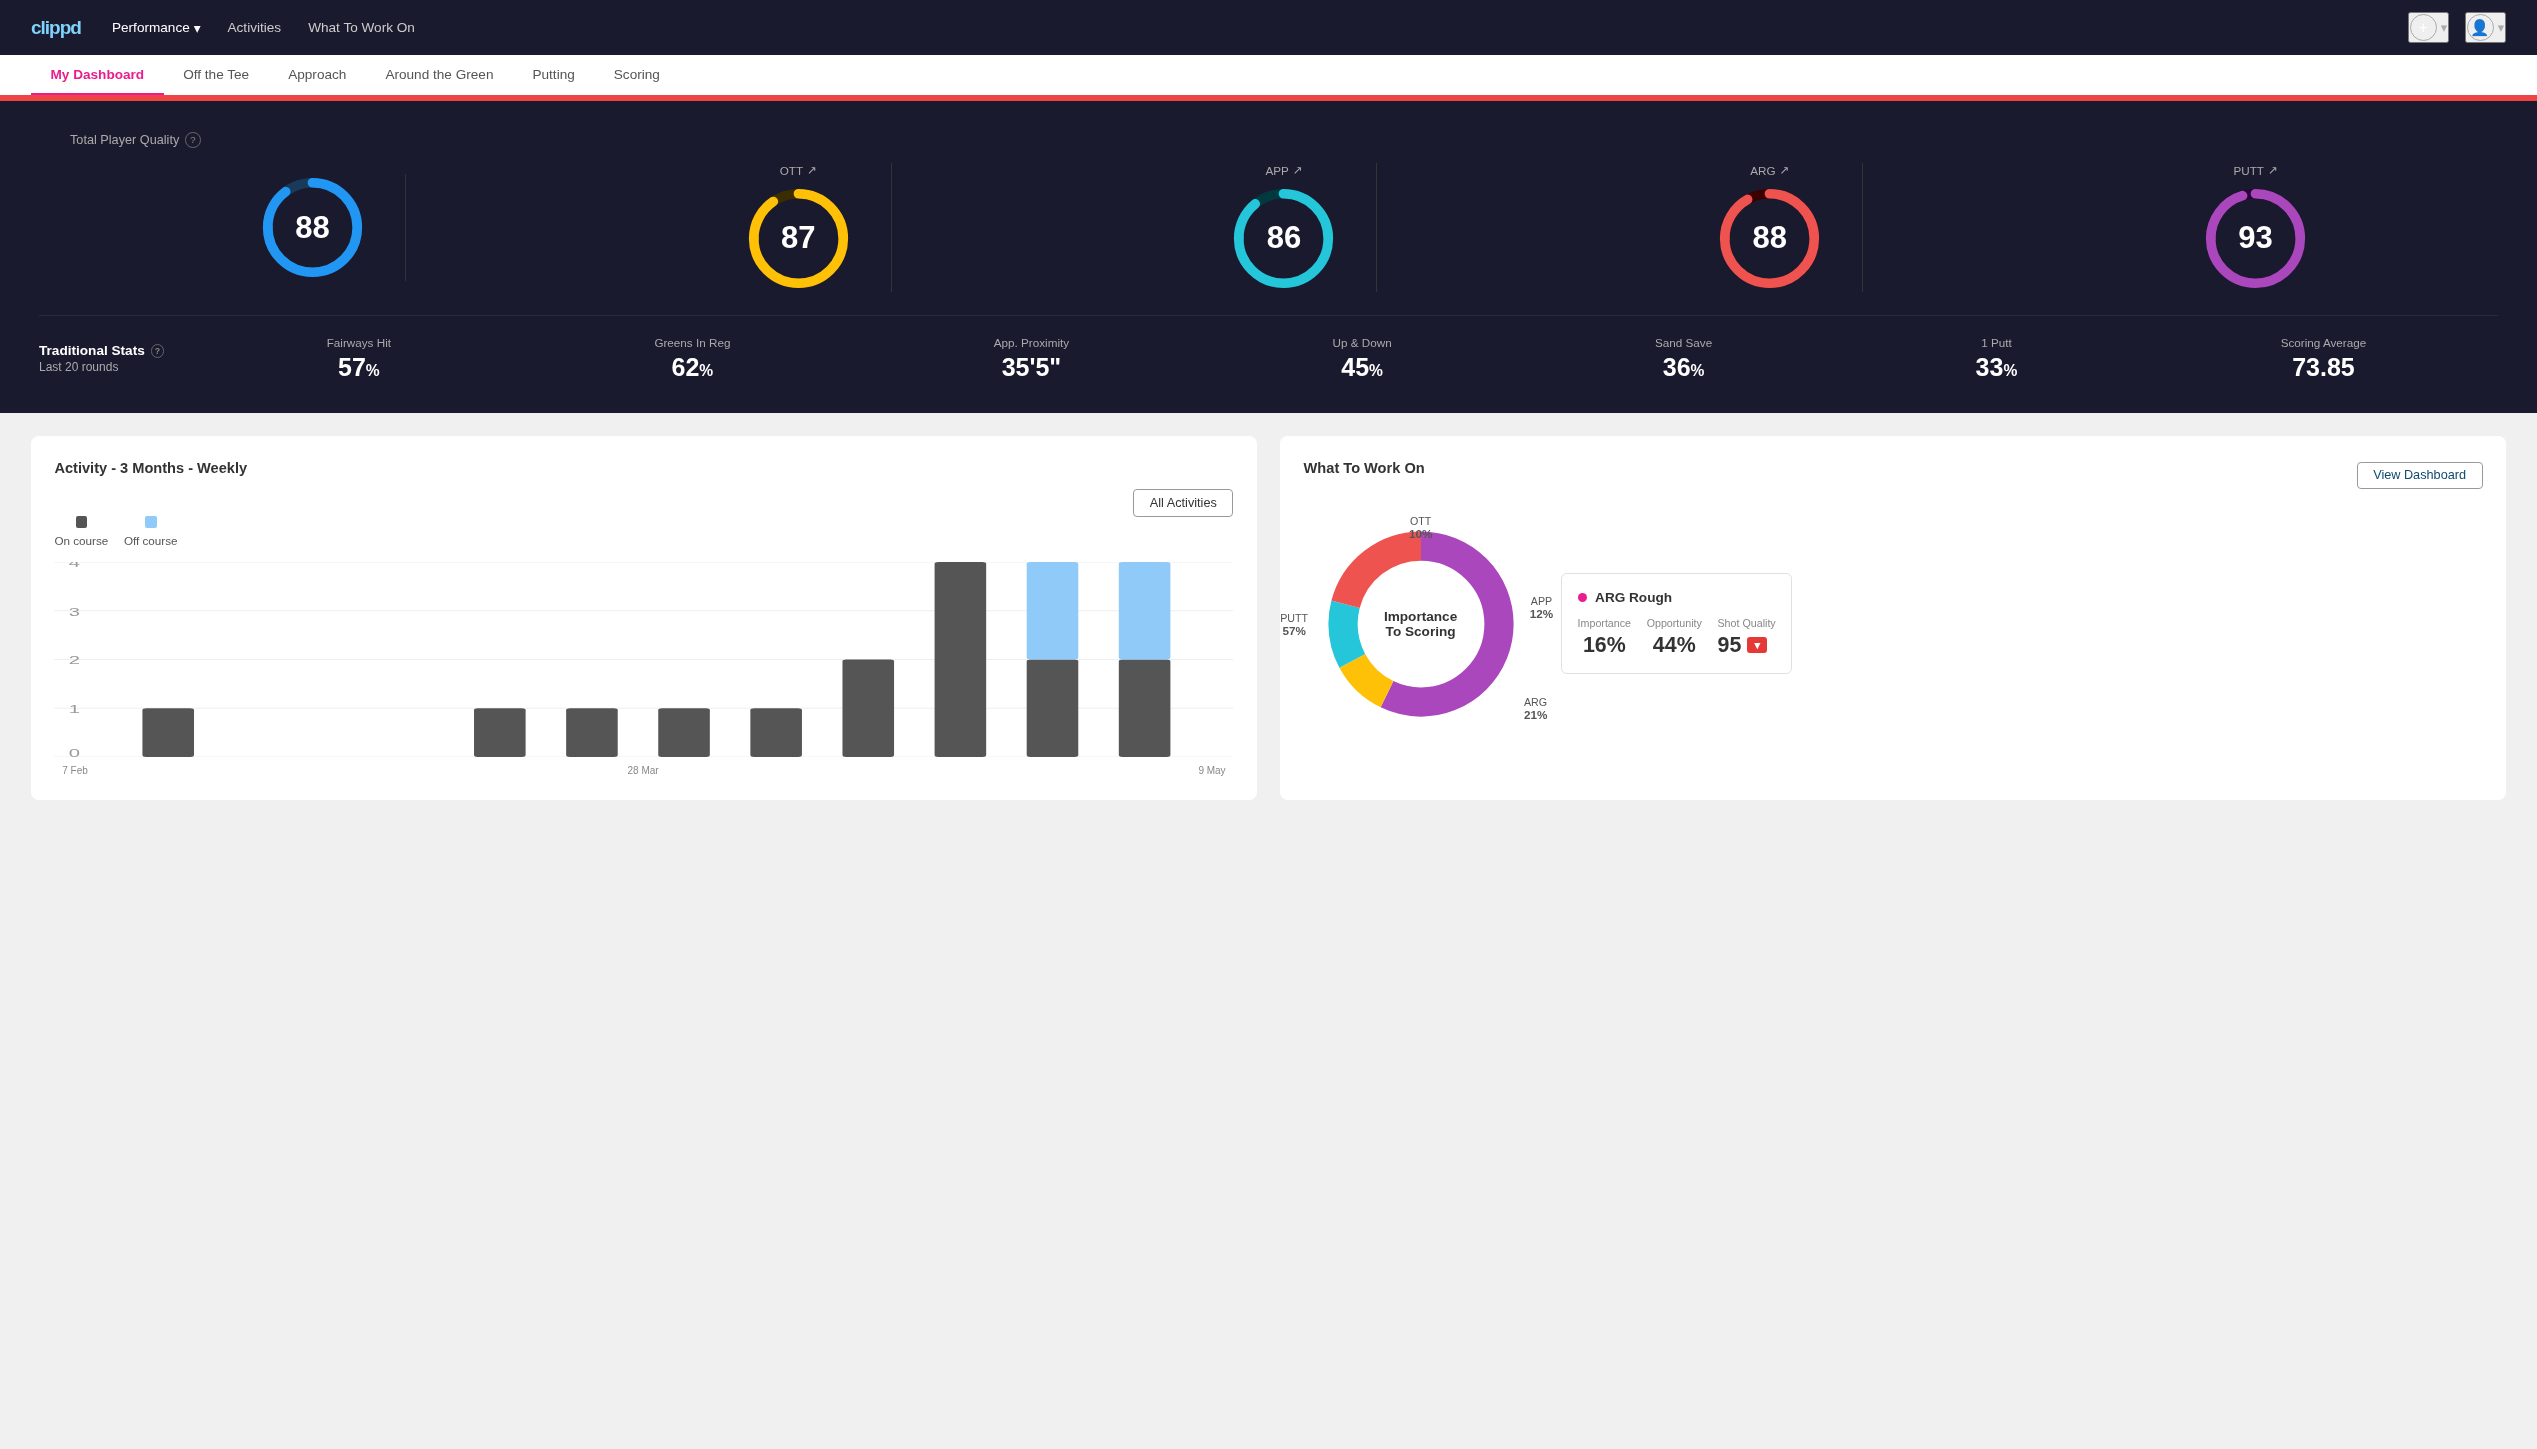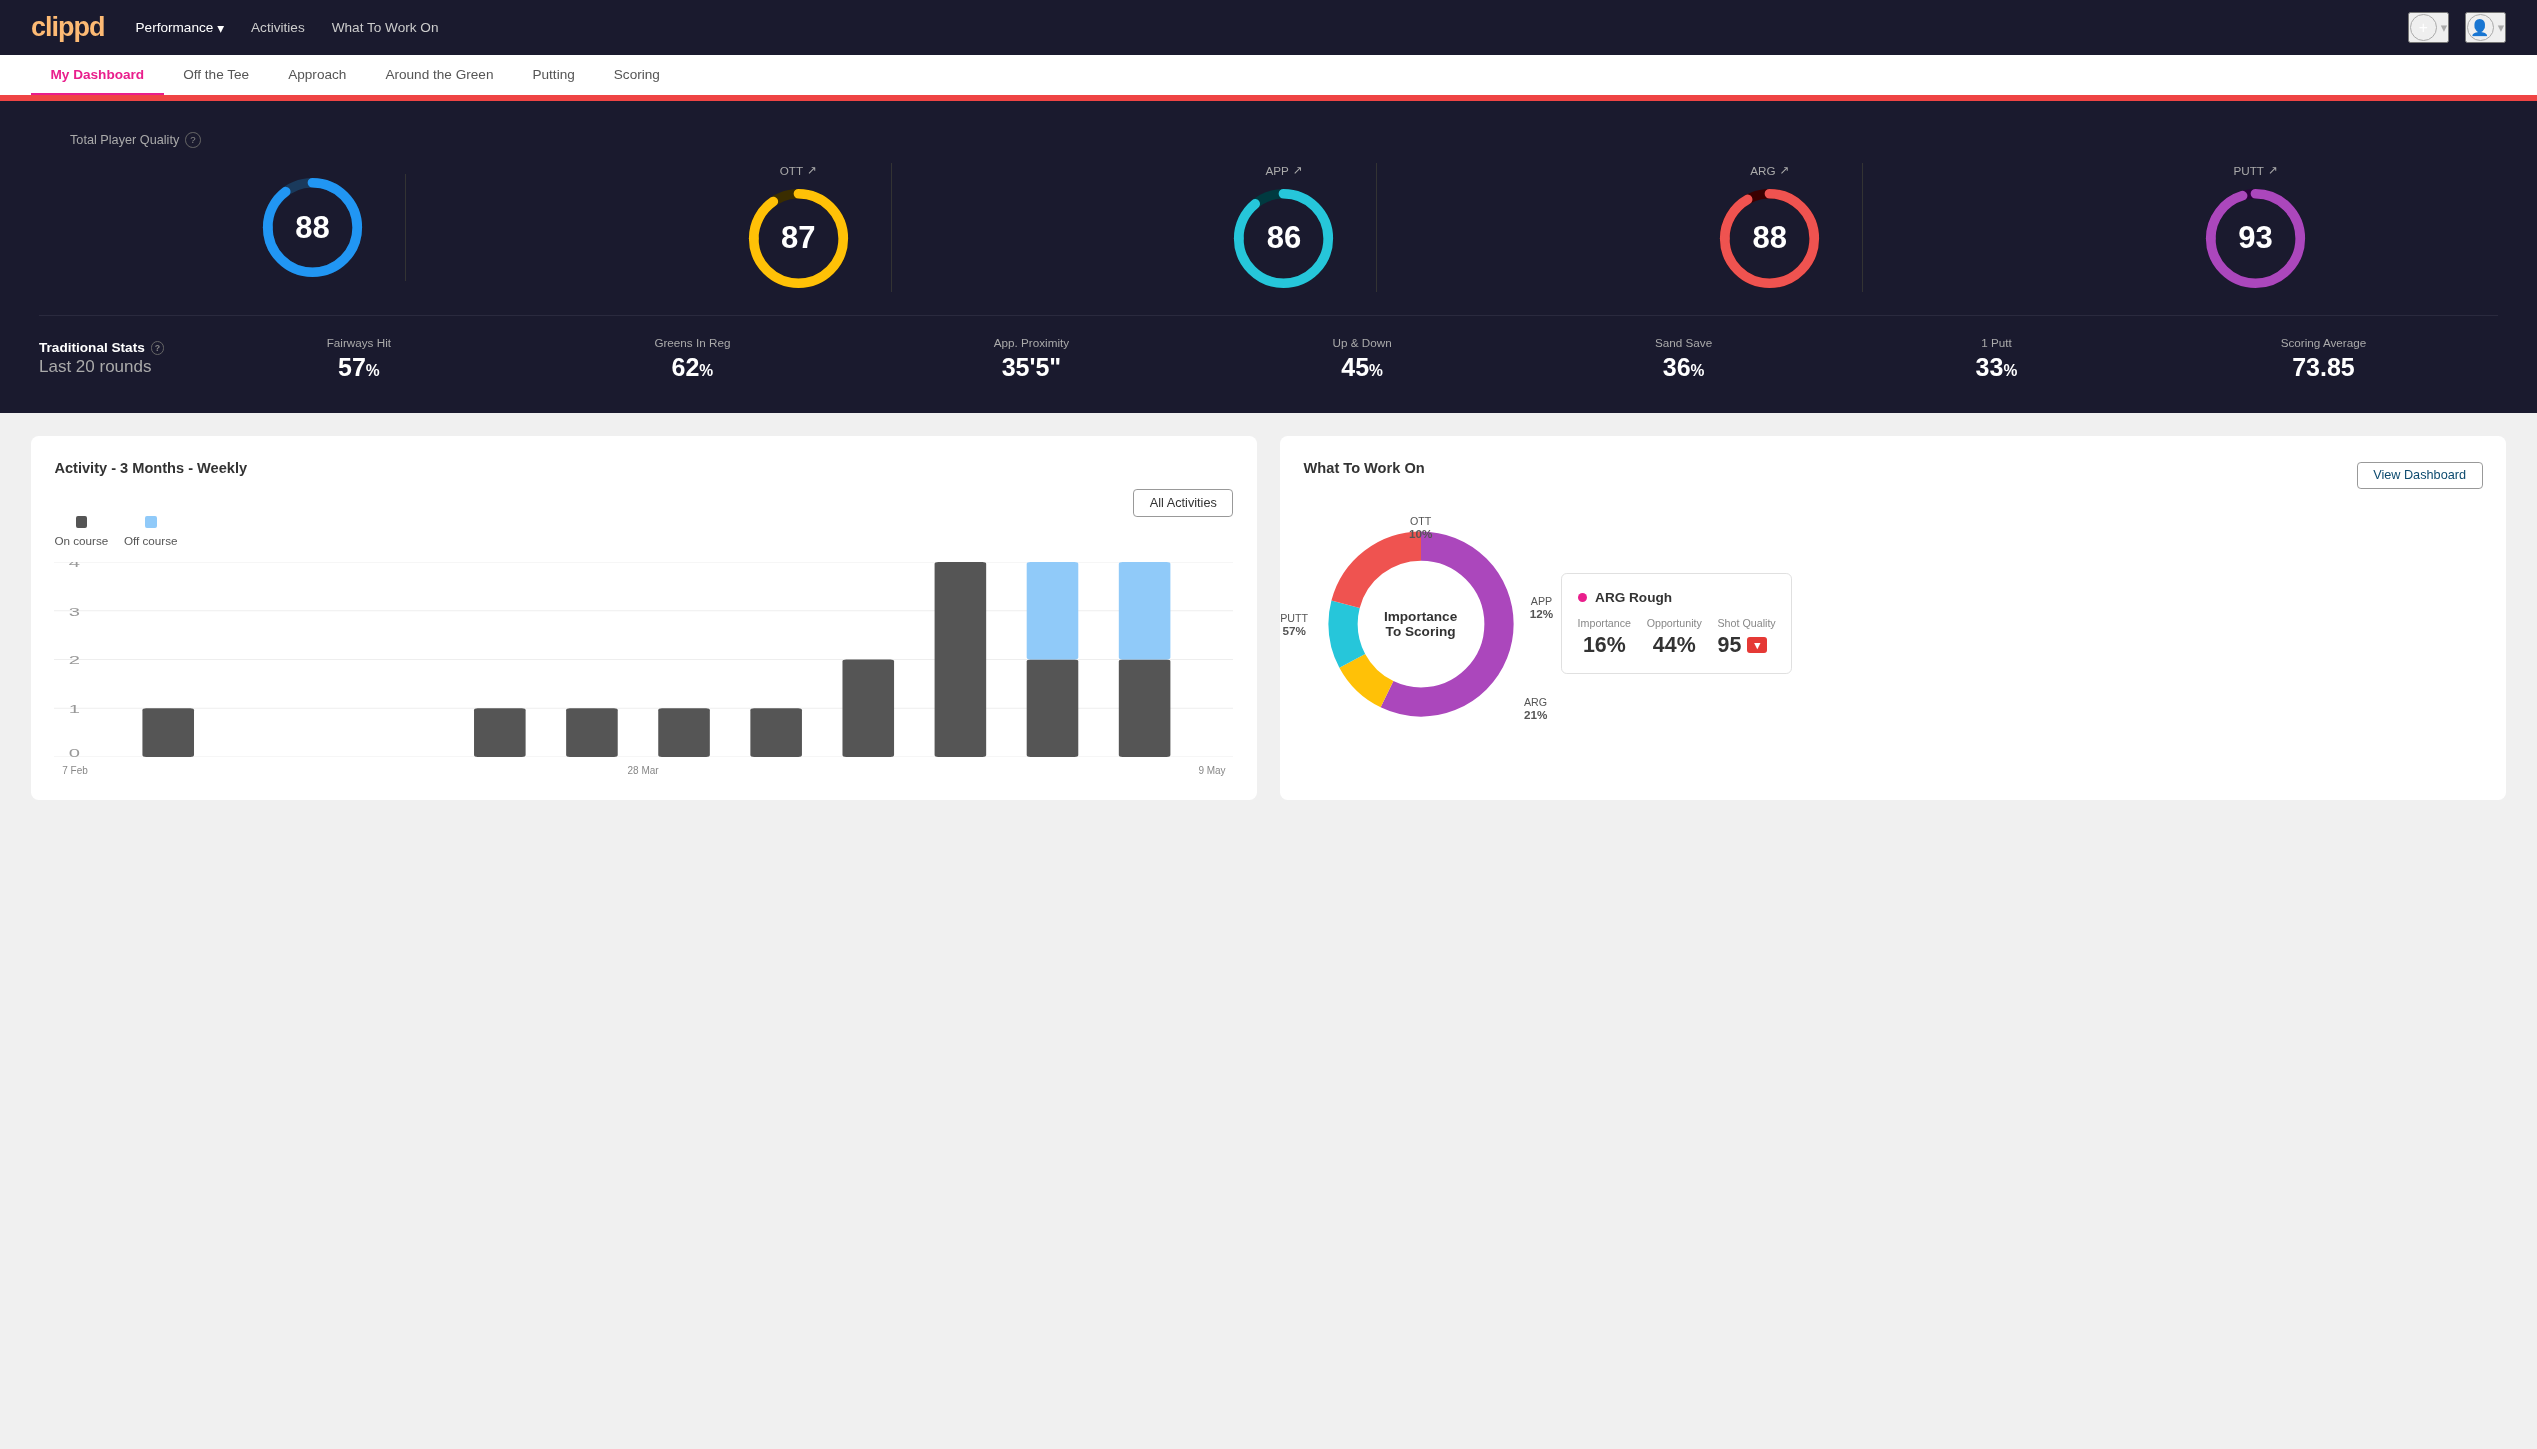--- a/index.html
+++ b/index.html
@@ -7,21 +7,21 @@
 
     
     .top-nav {
       background: #1a1a2e;
       display: flex;
       align-items: center;
       padding: 0 31px;
       height: 55px;
       gap: 31px;
     }
-    .logo { color: #fdba74; font-weight: 900; font-size: 27px; letter-spacing: -1px; flex-shrink: 0; }
+    .logo { color: #7dd3fc; font-weight: 900; font-size: 19px; letter-spacing: -1px; flex-shrink: 0; }
     .nav-links { display: flex; gap: 27px; align-items: center; flex: 1; }
     .nav-link { color: #ccc; font-size: 13.6px; cursor: pointer; text-decoration: none; display: flex; align-items: center; gap: 3.9px; }
     .nav-link.active { color: #fff; }
     .nav-right { display: flex; align-items: center; gap: 15.6px; margin-left: auto; }
     .nav-icon-btn { color: #fff; font-size: 19.5px; cursor: pointer; display: flex; align-items: center; gap: 3.9px; }
 
     
     .tab-bar {
       background: #fff;
       display: flex;
@@ -60,21 +60,21 @@
 
     
     .circle-wrap { position: relative; width: 107px; height: 107px; }
     .circle-wrap svg { transform: rotate(-90deg); }
     .circle-center { position: absolute; top: 50%; left: 50%; transform: translate(-50%, -50%); font-size: 31px; font-weight: 700; color: #fff; }
 
     
     .trad-stats { border-top: 1px solid #2a2a3e; padding-top: 19.5px; display: flex; align-items: center; gap: 0; }
     .trad-label { min-width: 156px; }
     .trad-label-title { font-size: 13.6px; font-weight: 600; color: #fff; display: flex; align-items: center; gap: 5.8px; }
-    .trad-label-sub { font-size: 17px; color: #aaa; margin-top: 1.9px; }
+    .trad-label-sub { font-size: 12px; color: #aaa; margin-top: 1.9px; }
     .trad-items { display: flex; flex: 1; justify-content: space-around; }
     .trad-item { text-align: center; }
     .trad-item-label { font-size: 11.7px; color: #aaa; margin-bottom: 3.9px; }
     .trad-item-value { font-size: 25px; font-weight: 700; color: #fff; }
 
     
     .bottom-section {
       background: #f0f0f0;
       padding: 23.4px 31px;
       display: flex;

